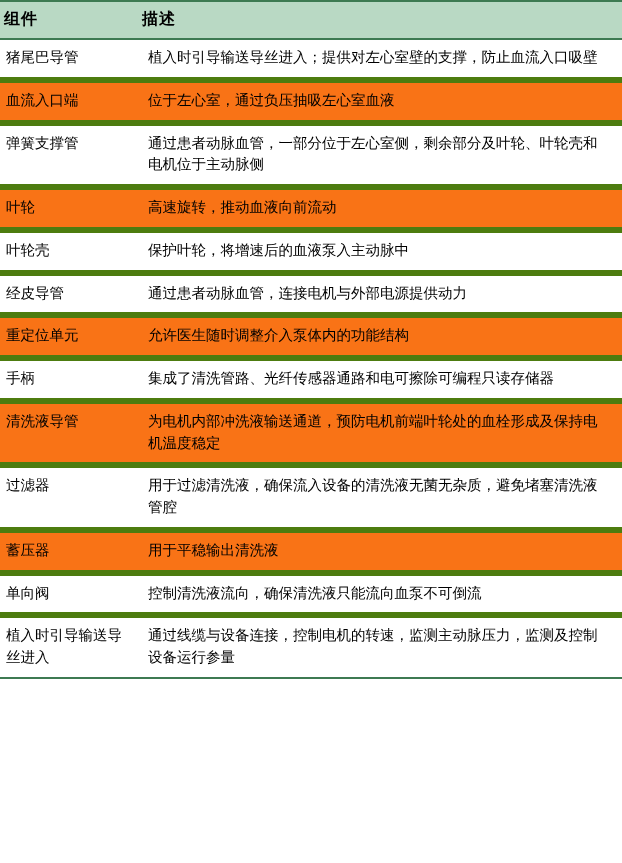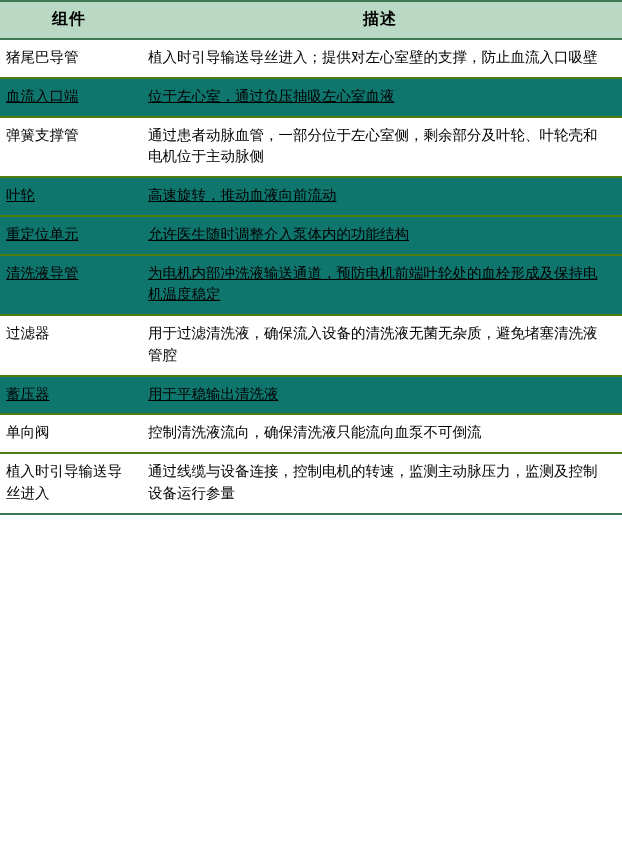--- a/index.html
+++ b/index.html
@@ -19,35 +19,35 @@
     table-layout: fixed;
   }
   table.spec-table col.col-component { width: 138px; }
   table.spec-table col.col-description { width: 484px; }
 
   thead th {
     background: #b9d9c4;
     color: #000000;
     font-weight: bold;
     font-size: 16px;
-    text-align: center;
+    text-align: left;
     padding: 7px 4px 8px 4px;
     border-top: 2px solid #3d7a52;
     border-bottom: 2px solid #3d7a52;
     letter-spacing: 1px;
   }
   tbody td {
     font-size: 14.5px;
     line-height: 1.5;
     padding: 7px 8px 8px 8px;
     vertical-align: top;
-    border-bottom: 2px solid #4d7c0f;
+    border-bottom: 6px solid #4d7c0f;
   }
   tbody tr.row-even td { background: #ffffff; }
-  tbody tr.row-odd td { background: #0f766e; text-decoration: underline; }
+  tbody tr.row-odd td { background: #f97316; }
   tbody tr:last-child td { border-bottom: 2px solid #3d7a52; }
 
   td.cell-component {
     padding-left: 6px;
     padding-right: 4px;
   }
   td.cell-description {
     padding-left: 10px;
     padding-right: 24px;
   }
@@ -76,23 +76,35 @@
         <td class="cell-description">位于左心室，通过负压抽吸左心室血液</td>
       </tr>
       <tr class="row-even">
         <td class="cell-component">弹簧支撑管</td>
         <td class="cell-description">通过患者动脉血管，一部分位于左心室侧，剩余部分及叶轮、叶轮壳和电机位于主动脉侧</td>
       </tr>
       <tr class="row-odd">
         <td class="cell-component">叶轮</td>
         <td class="cell-description">高速旋转，推动血液向前流动</td>
       </tr>
+      <tr class="row-even">
+        <td class="cell-component">叶轮壳</td>
+        <td class="cell-description">保护叶轮，将增速后的血液泵入主动脉中</td>
+      </tr>
+      <tr class="row-even">
+        <td class="cell-component">经皮导管</td>
+        <td class="cell-description">通过患者动脉血管，连接电机与外部电源提供动力</td>
+      </tr>
       <tr class="row-odd">
         <td class="cell-component">重定位单元</td>
         <td class="cell-description">允许医生随时调整介入泵体内的功能结构</td>
+      </tr>
+      <tr class="row-even">
+        <td class="cell-component">手柄</td>
+        <td class="cell-description">集成了清洗管路、光纤传感器通路和电可擦除可编程只读存储器</td>
       </tr>
       <tr class="row-odd">
         <td class="cell-component">清洗液导管</td>
         <td class="cell-description">为电机内部冲洗液输送通道，预防电机前端叶轮处的血栓形成及保持电机温度稳定</td>
       </tr>
       <tr class="row-even">
         <td class="cell-component">过滤器</td>
         <td class="cell-description">用于过滤清洗液，确保流入设备的清洗液无菌无杂质，避免堵塞清洗液管腔</td>
       </tr>
       <tr class="row-odd">

